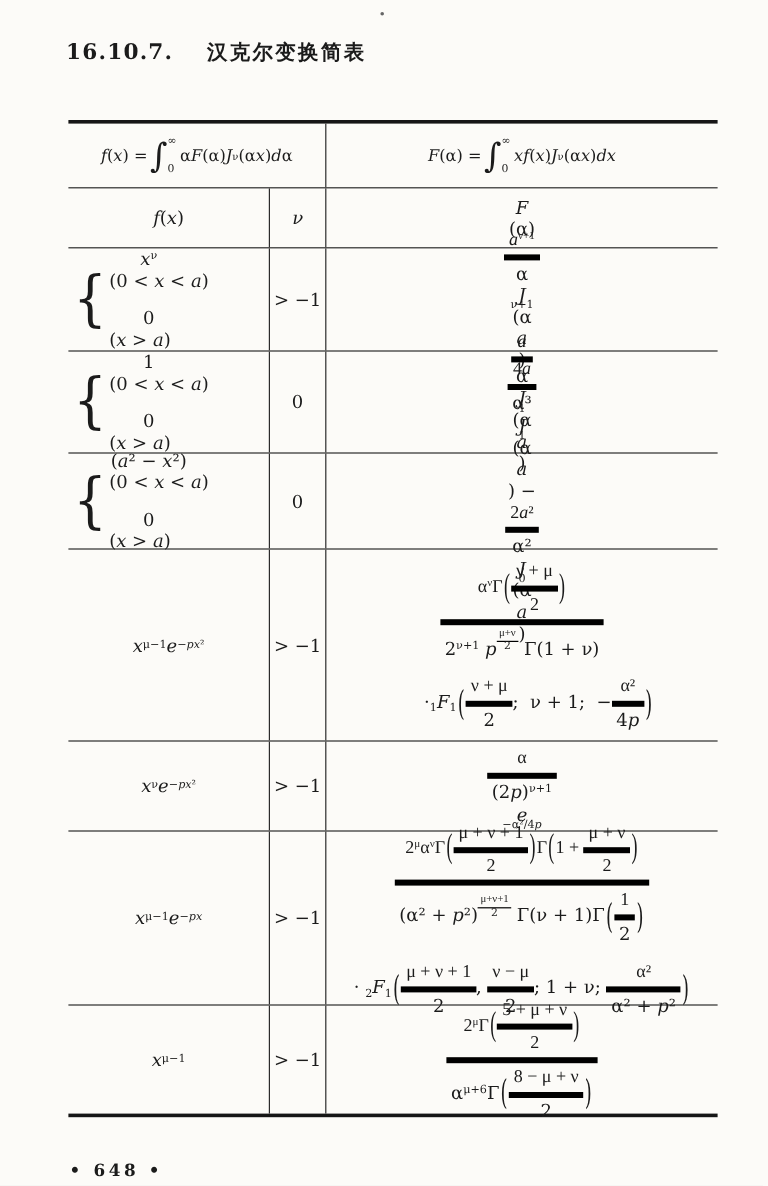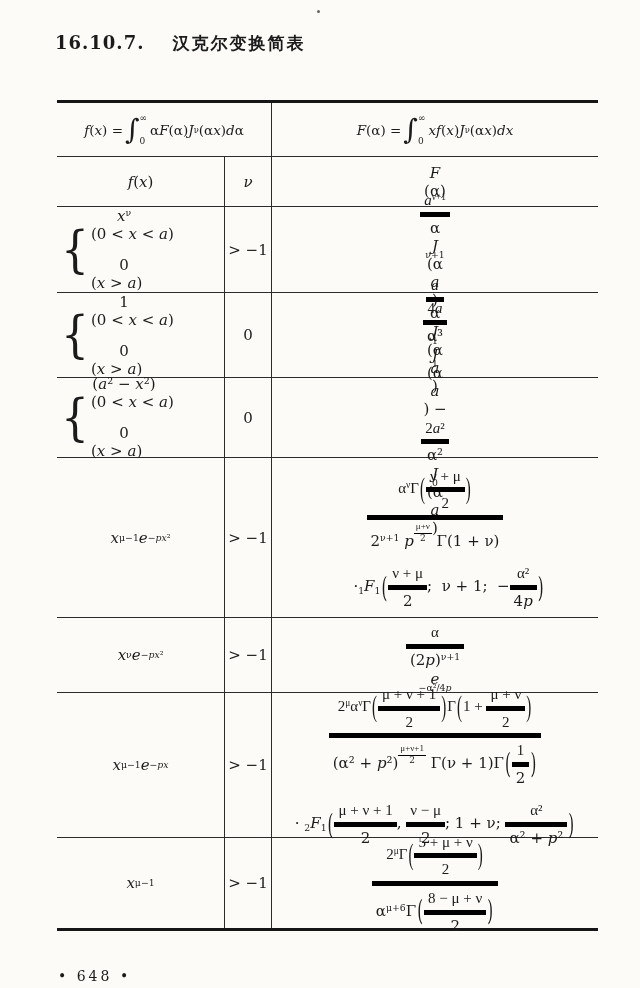--- a/index.html
+++ b/index.html
@@ -59,21 +59,21 @@
   .bp { display:inline-block; transform:scaleY(1.9); vertical-align:middle; font-weight:300; margin:0 1px; font-style:normal; }
 
   .fl { white-space:nowrap; }
   .fl + .fl { margin-top:12px; }
   .ind { margin-left:28px; }
 
   .ig { display:inline-flex; align-items:center; margin:0 3px 0 2px; }
   .is { font-size:28px; line-height:0.9; }
   .il { display:inline-flex; flex-direction:column; justify-content:space-between; height:32px; font-size:9px; line-height:1; }
 
-  .footer { position:absolute; left:58px; top:968px; font-size:14px; font-weight:normal; letter-spacing:3px; }
+  .footer { position:absolute; left:58px; top:968px; font-size:14px; font-weight:bold; letter-spacing:3px; }
 </style>
 </head>
 <body>
 
 <div class="page">
   <div class="speck"></div>
 
   <div class="heading">
     <span class="num">16.10.7.</span><span class="ttl">汉克尔变换简表</span>
   </div>

